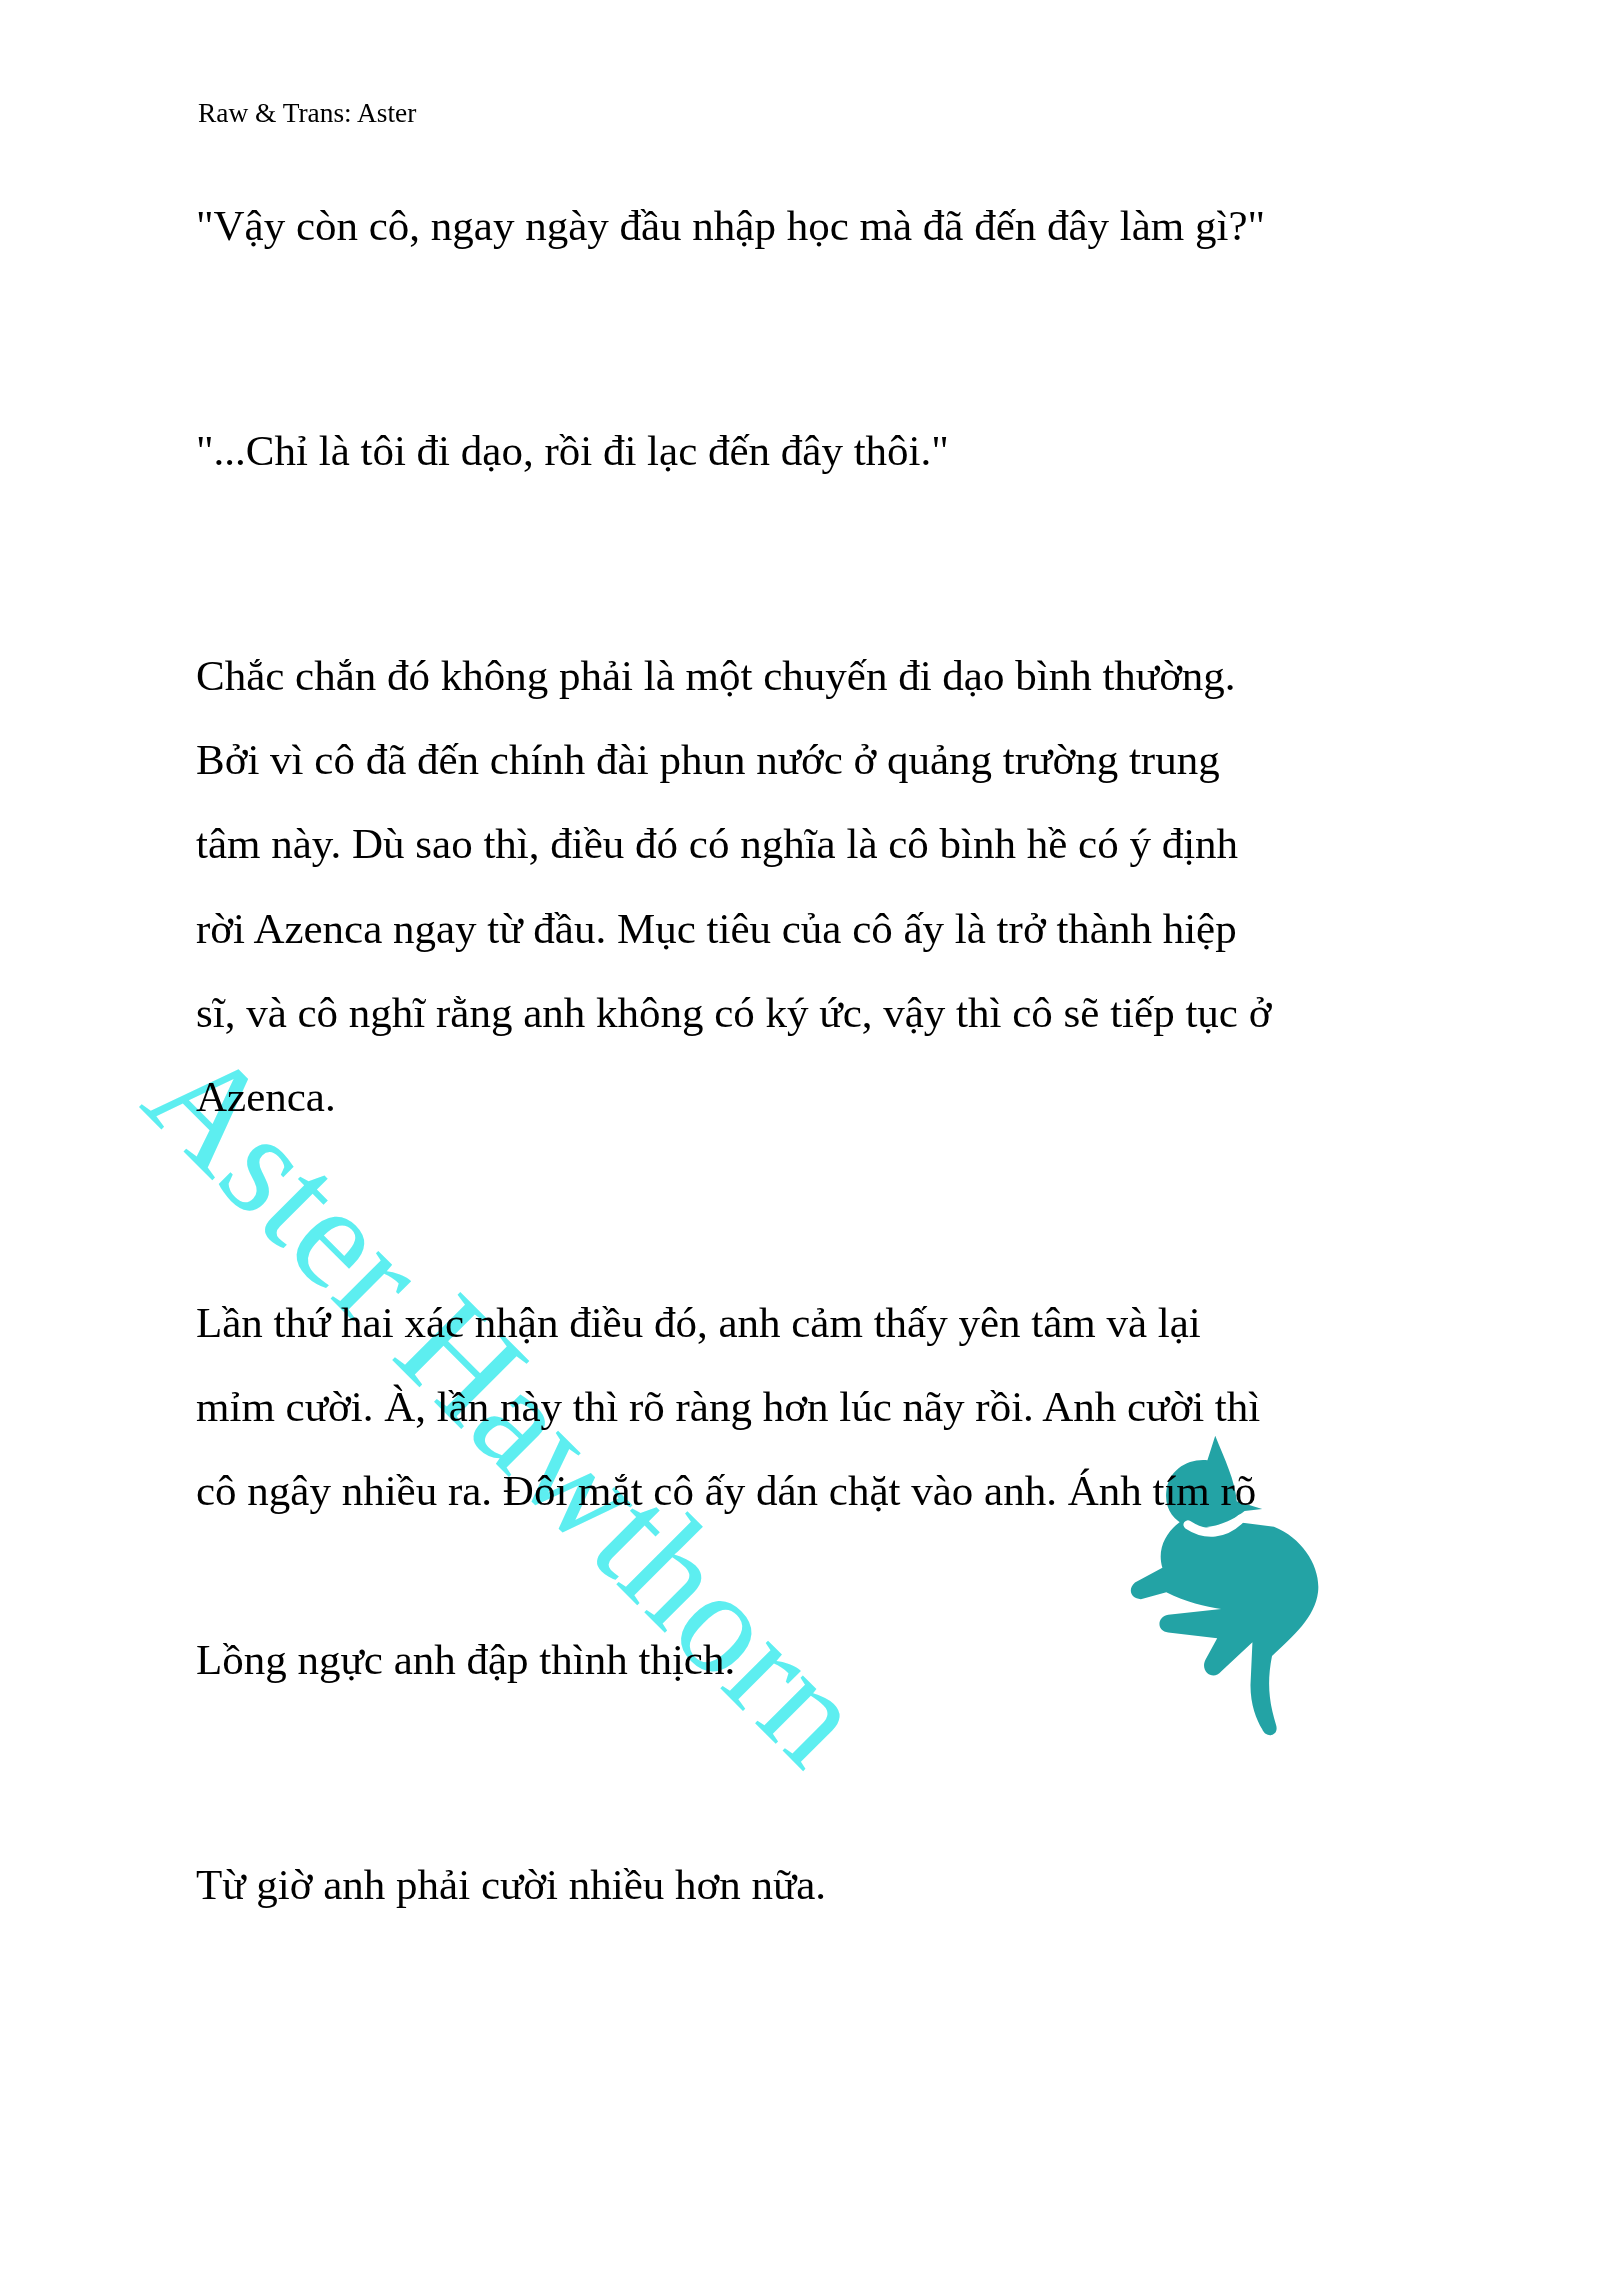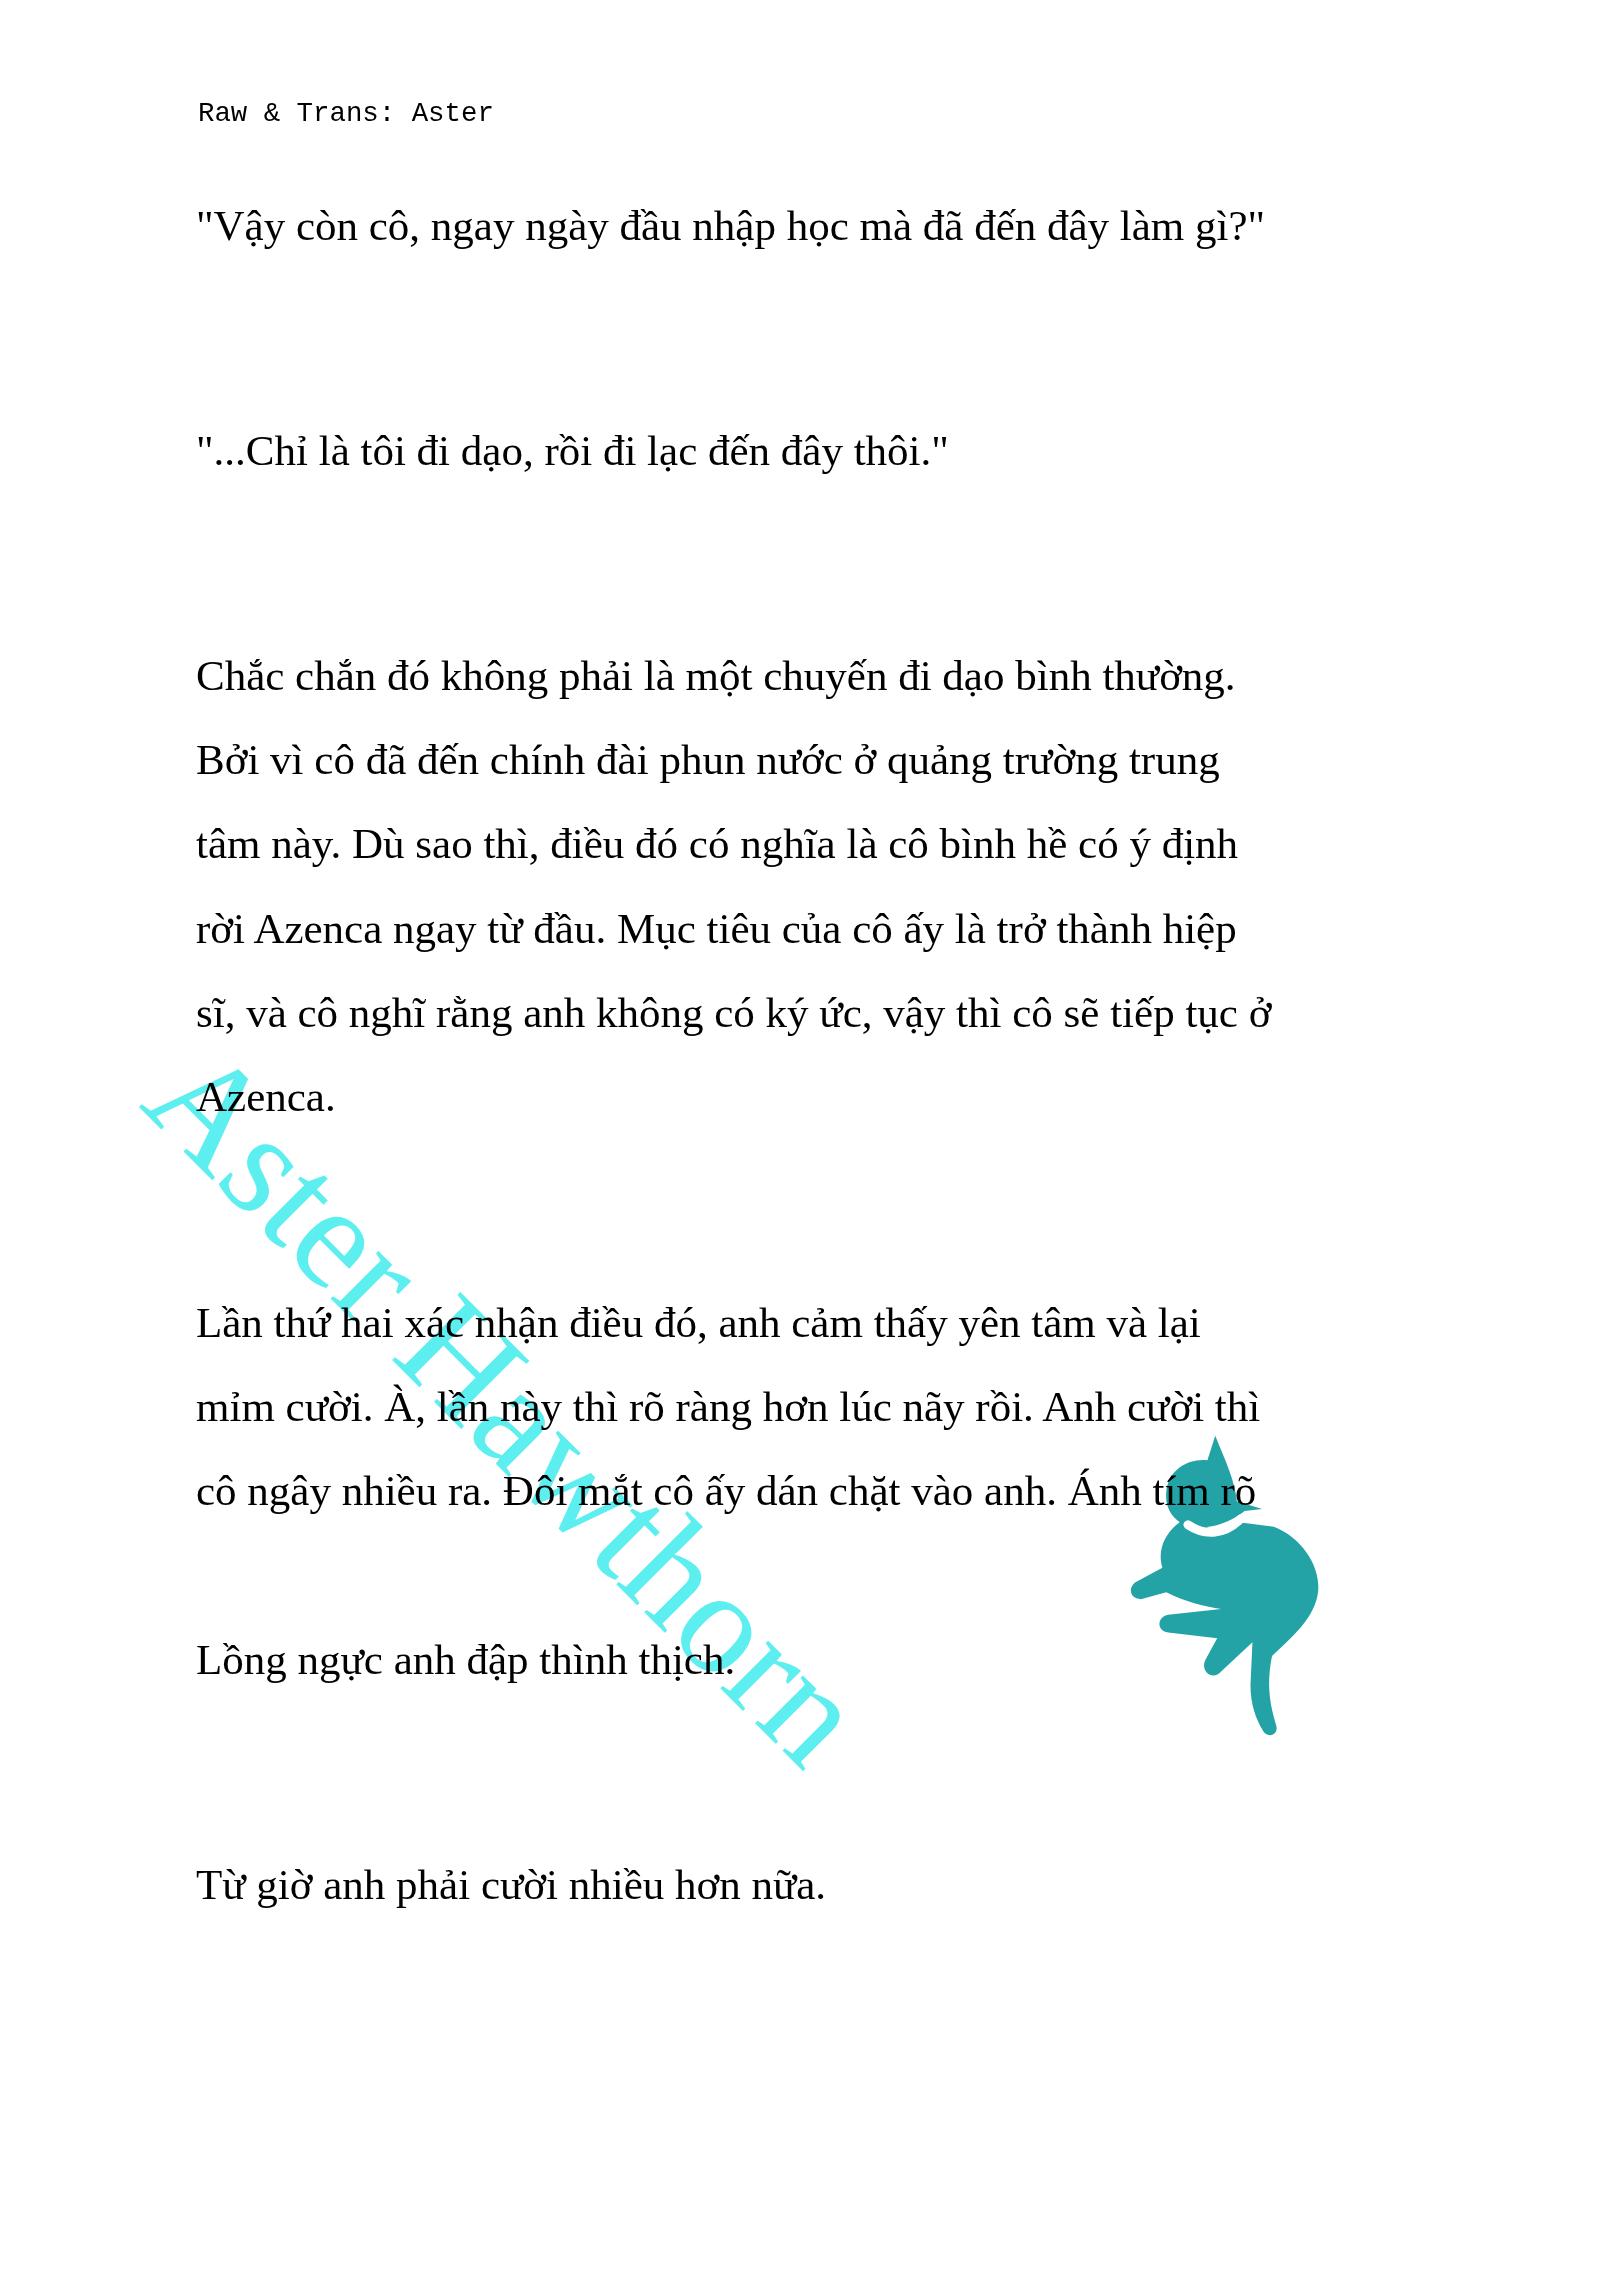--- a/index.html
+++ b/index.html
@@ -15,21 +15,21 @@
   }
   .page {
     position: absolute;
     inset: 0;
     background: #ffffff;
   }
   .header {
     position: absolute;
     left: 198px;
     top: 98px;
-    font-family: Liberation Mono, monospace;
+    font-family: Liberation Serif, serif;
     font-size: 27.4px;
     color: #000000;
     white-space: nowrap;
   }
   .line {
     position: absolute;
     left: 196px;
     font-family: "Liberation Serif", serif;
     font-size: 43px;
     color: #000000;

